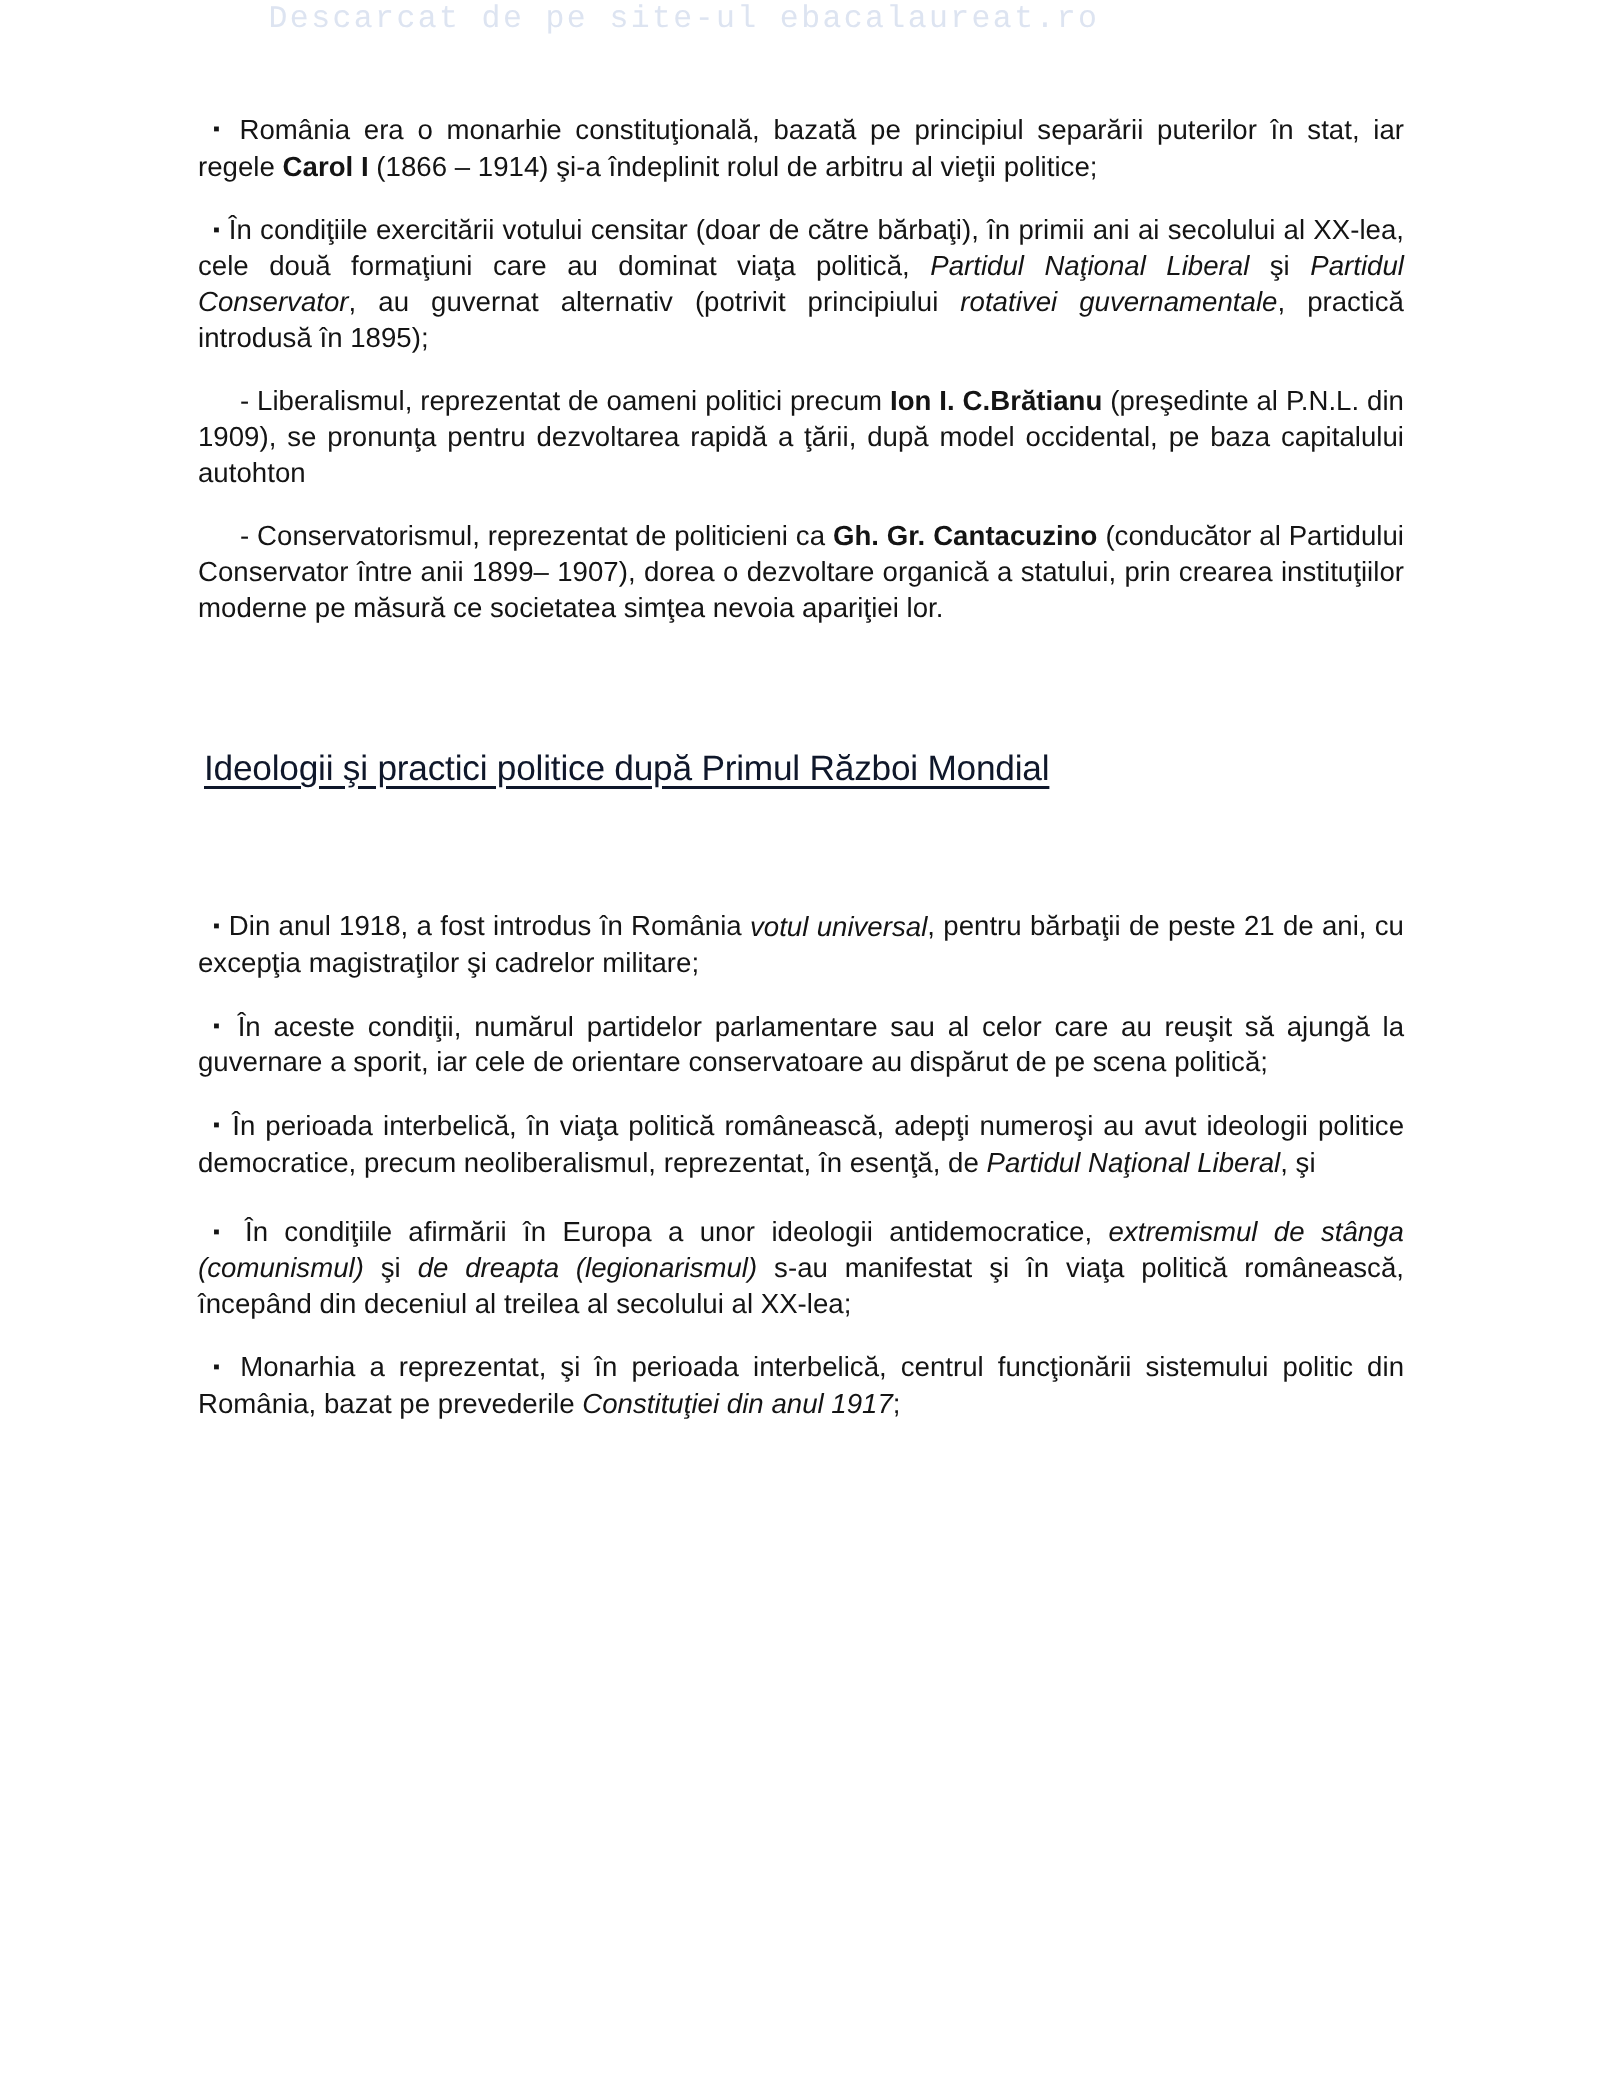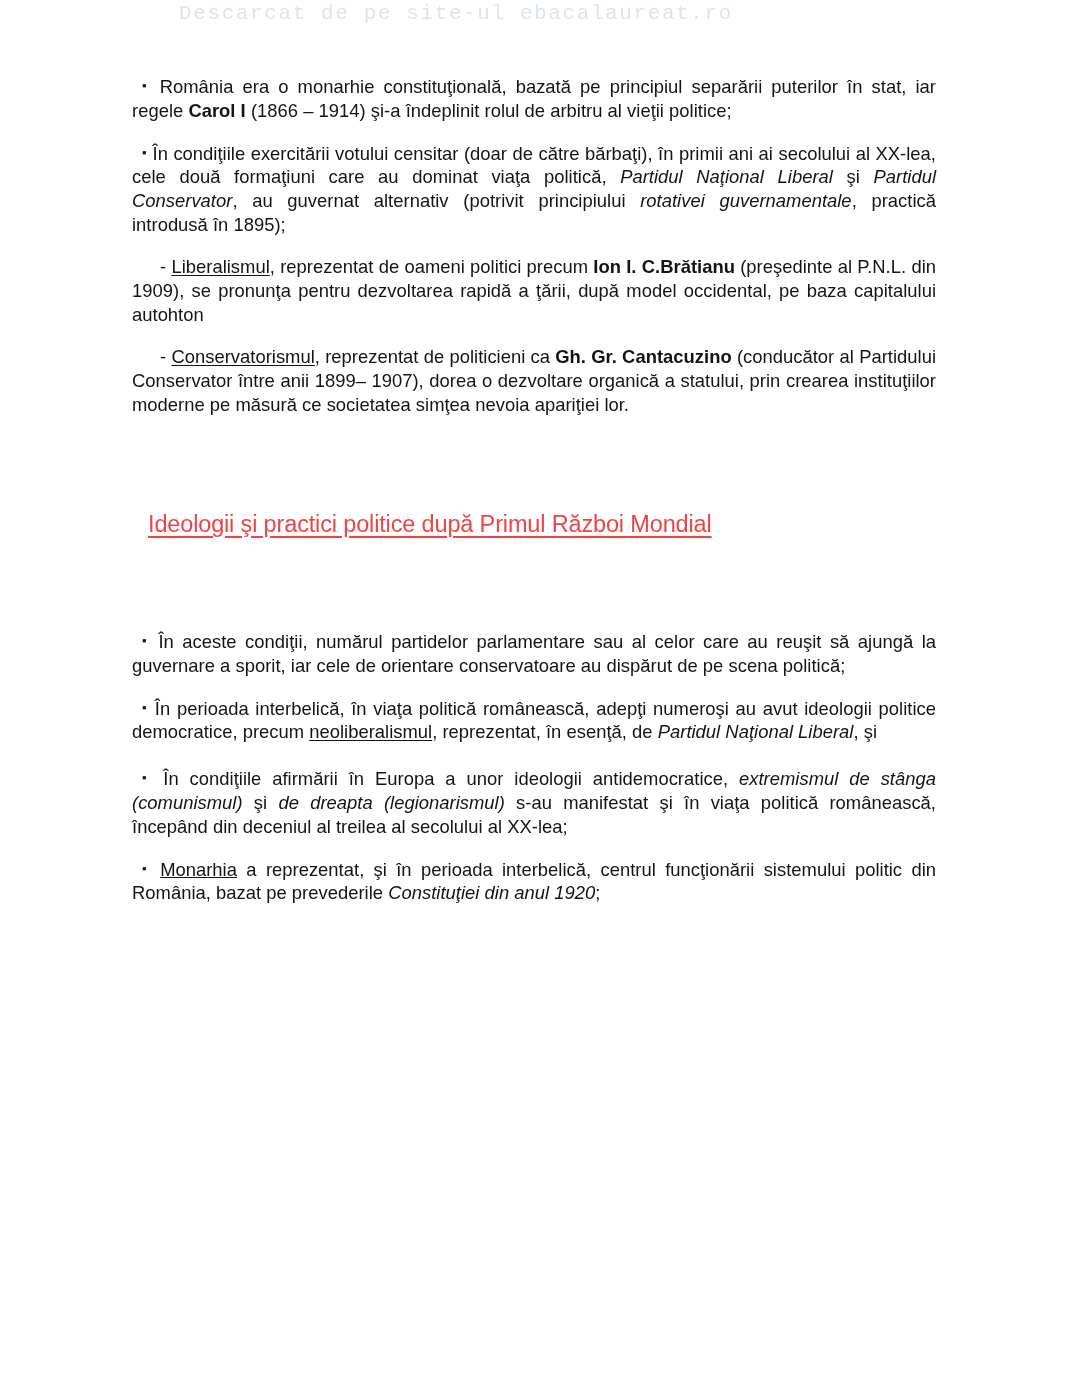--- a/index.html
+++ b/index.html
@@ -60,32 +60,32 @@
 
   .bul {
     font-size: 13px;
     vertical-align: 2.5px;
     letter-spacing: 0;
   }
   .dsh { letter-spacing: 0; }
 
   b, .b  { font-weight: 700; }
   i, .i  { font-style: italic; margin-top: 45px; }
-  .u     { text-decoration: underline; text-underline-offset: 2px; }
+  .u     { text-underline-offset: 2px; }
 
   
   .section-heading {
     font-family: "Liberation Sans", sans-serif;
     font-size: 23.5px;
     font-weight: 400;
     line-height: 30px;
-    color: #ef4444;
+    color: #0f172a;
     text-decoration: underline;
     text-underline-offset: 4px;
-    margin: 16px;
+    margin: 4px;
     letter-spacing: -0.15px;
     white-space: nowrap;
   }
 
   .gap-before-heading { height: 58px; }
   .gap-after-heading  { height: 74px; }
   .gap-sm             { height: 4px; }
 </style>
 </head>
 <body>
@@ -114,20 +114,24 @@
     <span class="dsh">-</span>
     <span class="u">Conservatorismul</span><span>, reprezentat de politicieni ca </span><b>Gh. Gr. Cantacuzino</b><span> (conducător al Partidului Conservator între anii 1899– 1907), dorea o dezvoltare organică a statului, prin crearea instituţiilor moderne pe măsură ce societatea simţea nevoia apariţiei lor.</span>
   </p>
 
   <div class="gap-before-heading"></div>
 
   <h2 class="section-heading">Ideologii şi practici politice după Primul Război Mondial</h2>
 
   <div class="gap-after-heading"></div>
 
+  <p class="para bullet">
+    <span class="bul">▪</span>
+    <span>Din anul 1918, a fost introdus în România </span><i>votul universal</i><span>, pentru bărbaţii de peste 21 de ani, cu excepţia magistraţilor şi cadrelor militare;</span>
+  </p>
 
   <p class="para bullet">
     <span class="bul">▪</span>
     <span>În aceste condiţii, numărul partidelor parlamentare sau al celor care au reuşit să ajungă la guvernare a sporit, iar cele de orientare conservatoare au dispărut de pe scena politică;</span>
   </p>
 
 
   <p class="para bullet">
     <span class="bul">▪</span>
     <span>În perioada interbelică, în viaţa politică românească, adepţi numeroşi au avut ideologii politice democratice, precum </span><span class="u">neoliberalismul</span><span>, reprezentat, în esenţă, de </span><i>Partidul Naţional Liberal</i><span>, şi</span>
@@ -136,16 +140,16 @@
   <div class="gap-sm"></div>
 
 
   <p class="para bullet">
     <span class="bul">▪</span>
     <span>În condiţiile afirmării în Europa a unor ideologii antidemocratice, </span><i>extremismul de stânga (comunismul)</i><span> şi </span><i>de dreapta (legionarismul)</i><span> s-au manifestat şi în viaţa politică românească, începând din deceniul al treilea al secolului al XX-lea;</span>
   </p>
 
   <p class="para bullet">
     <span class="bul">▪</span>
-    <span class="u">Monarhia</span><span> a reprezentat, şi în perioada interbelică, centrul funcţionării sistemului politic din România, bazat pe prevederile </span><i>Constituţiei din anul 1920</i><span>;</span>
+    <span class="u">Monarhia</span><span> a reprezentat, şi în perioada interbelică, centrul funcţionării sistemului politic din România, bazat pe prevederile </span><i>Constituţiei din anul 1917</i><span>;</span>
   </p>
 
 </div>
 
 </body></html>

